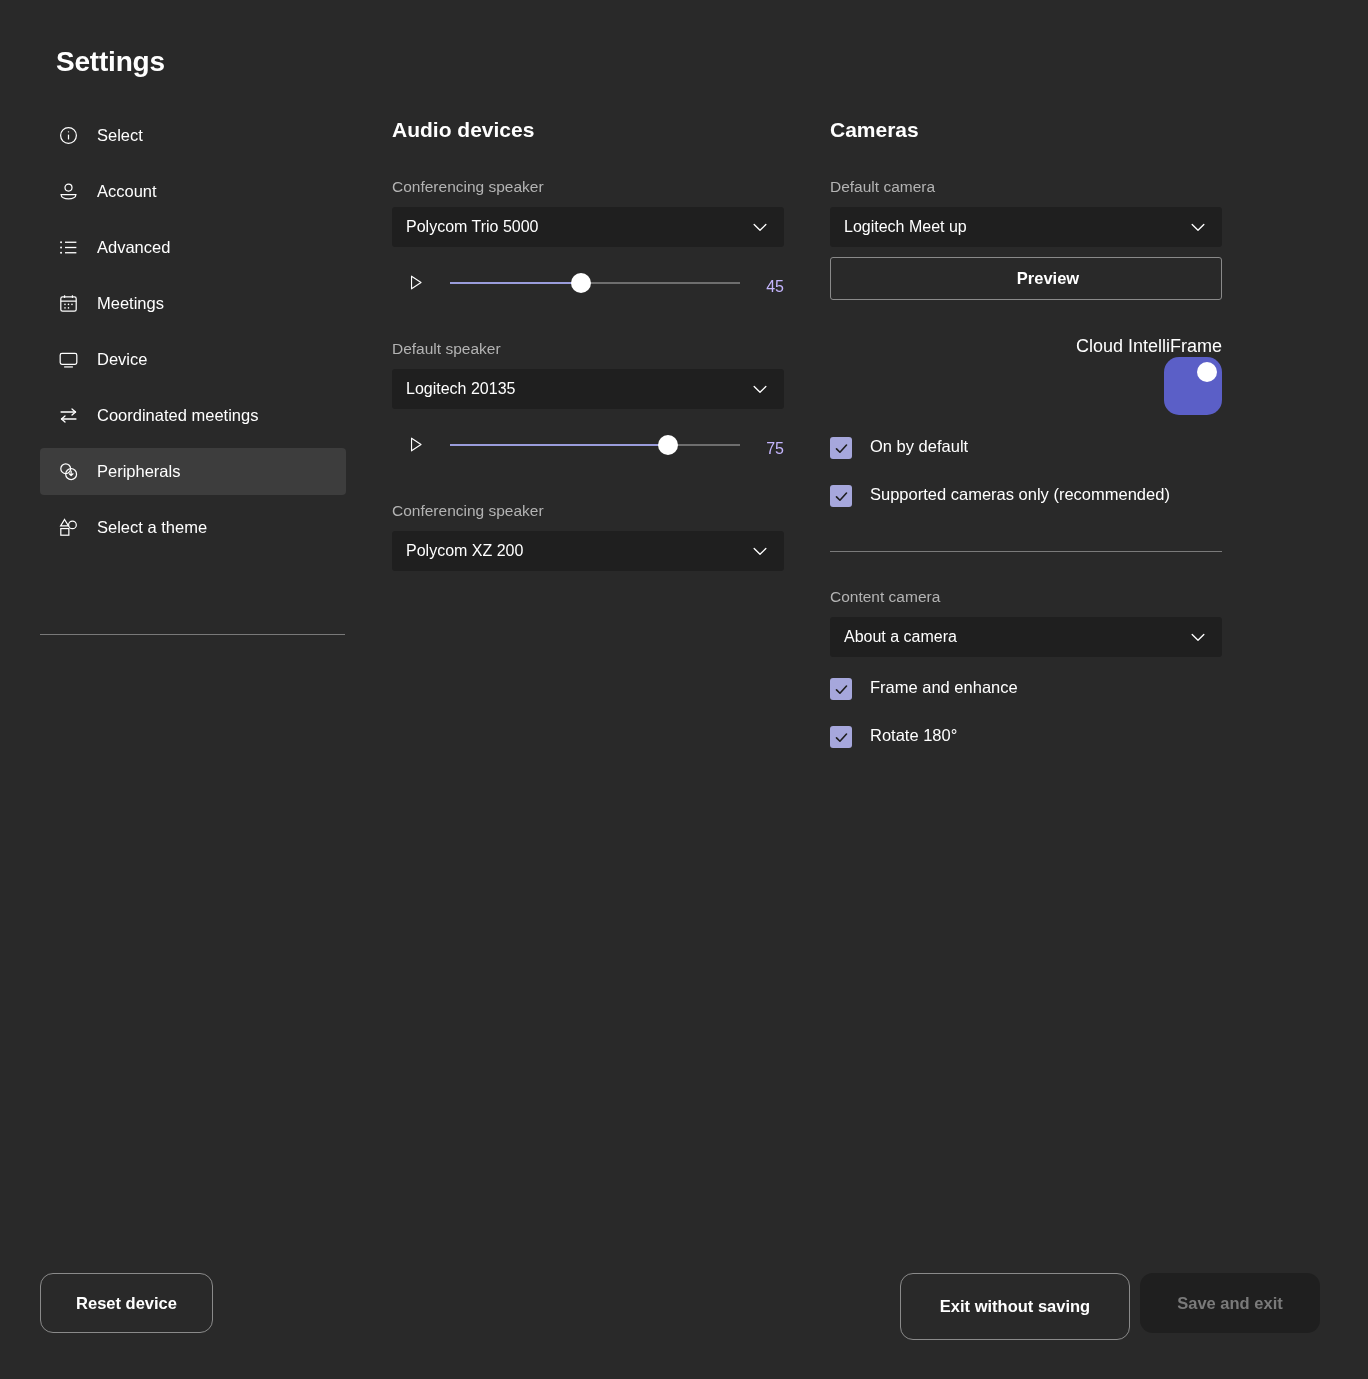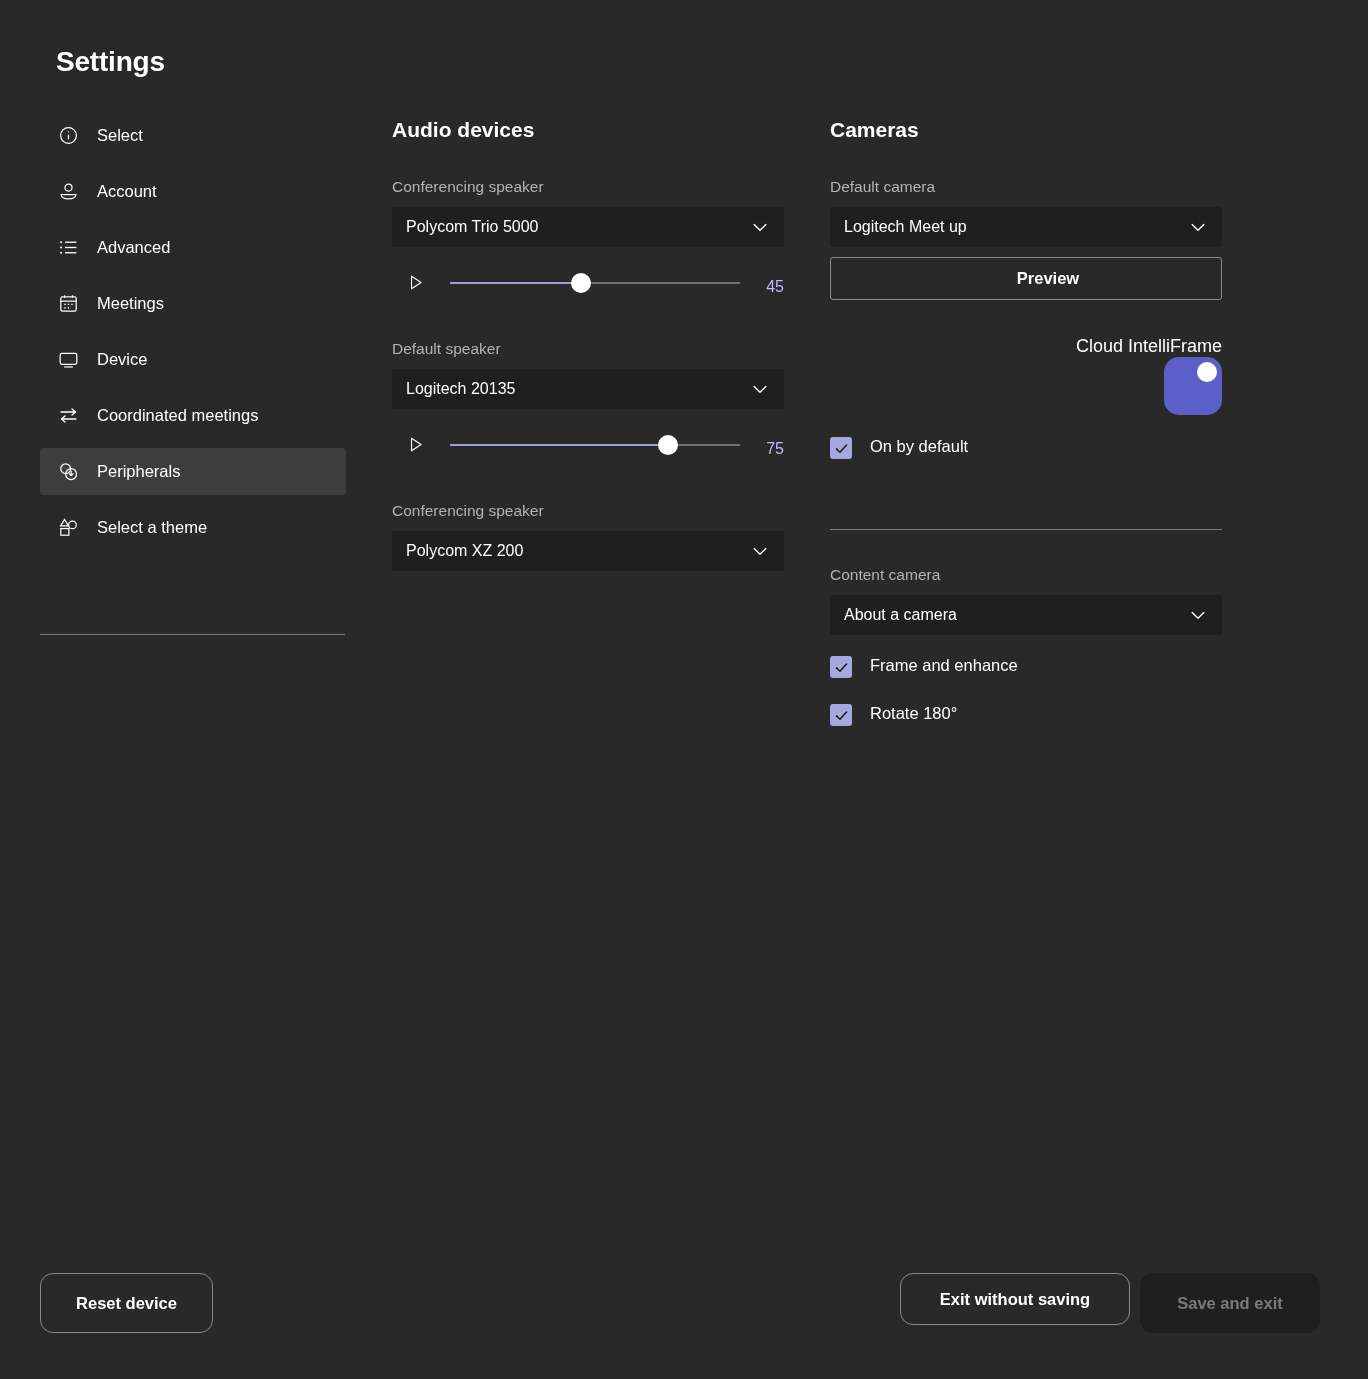--- a/index.html
+++ b/index.html
@@ -304,21 +304,21 @@
     left: 40px;
     top: 1273px;
     width: 173px;
     height: 60px;
   }
   .exit-btn {
     position: absolute;
     left: 900px;
     top: 1273px;
     width: 230px;
-    height: 52px;
+    height: 67px;
   }
   .save-btn {
     position: absolute;
     left: 1140px;
     top: 1273px;
     width: 180px;
     height: 60px;
   }
 </style>
 </head>
@@ -527,20 +527,28 @@
       <span class="checkbox">
         <svg width="15" height="15" viewBox="0 0 24 24" fill="none" stroke="currentColor" stroke-width="2.6" stroke-linecap="round" stroke-linejoin="round">
             <polyline points="4,12.5 9.5,18 20,6.5"></polyline>
           </svg>
       </span>
       <span class="check-label">On by default</span>
     </div>
 
     <div style="height:26px"></div>
 
+    <div class="check-row">
+      <span class="checkbox">
+        <svg width="15" height="15" viewBox="0 0 24 24" fill="none" stroke="currentColor" stroke-width="2.6" stroke-linecap="round" stroke-linejoin="round">
+            <polyline points="4,12.5 9.5,18 20,6.5"></polyline>
+          </svg>
+      </span>
+      <span class="check-label">Supported cameras only (recommended)</span>
+    </div>
 
 
     <div style="height:44px"></div>
     <div class="col-divider"></div>
     <div style="height:36px"></div>
 
     <div class="field-label">Content camera</div>
     <div class="dropdown">
       <span class="dd-value">About a camera</span>
       <span class="chev">

